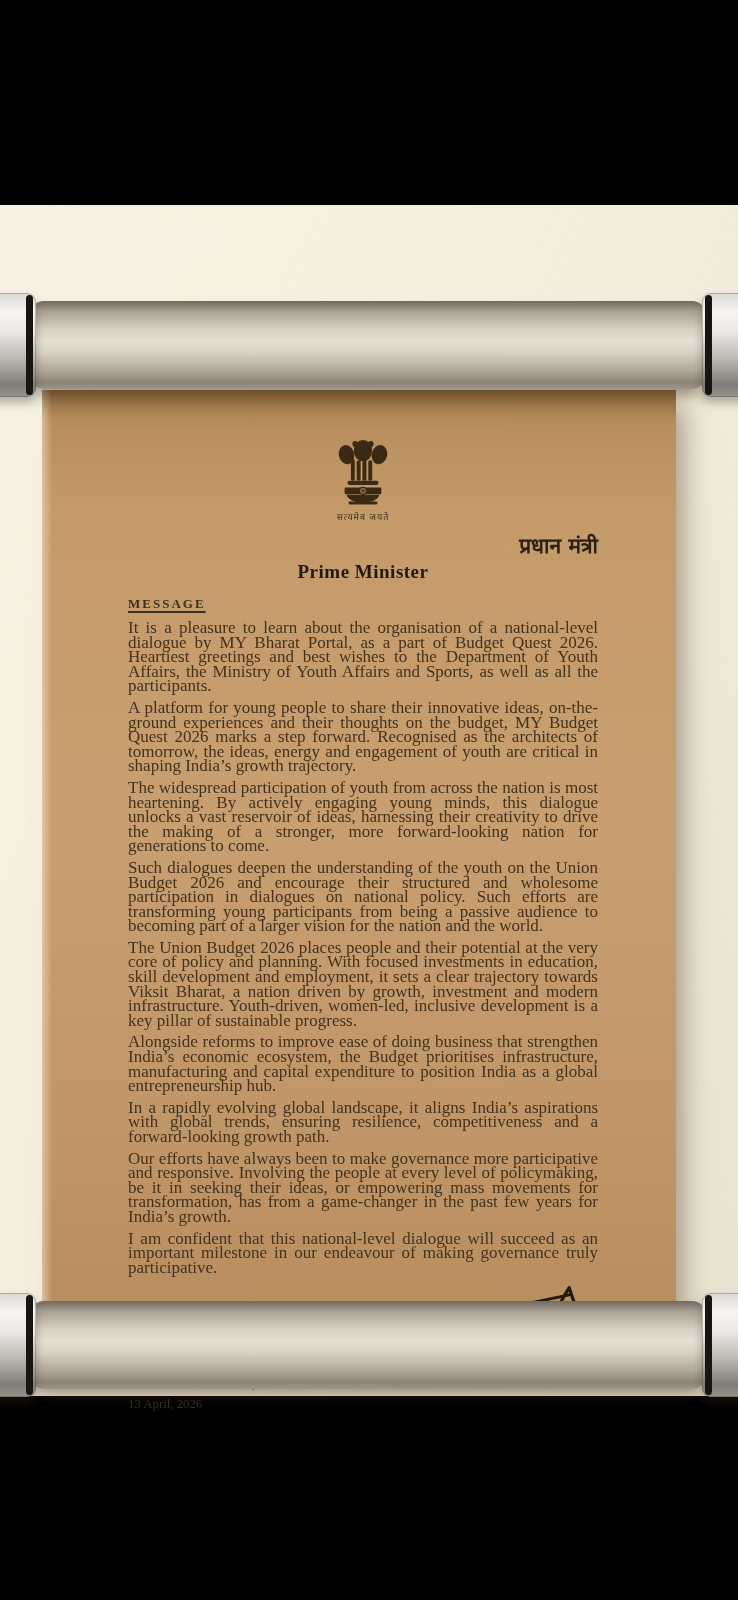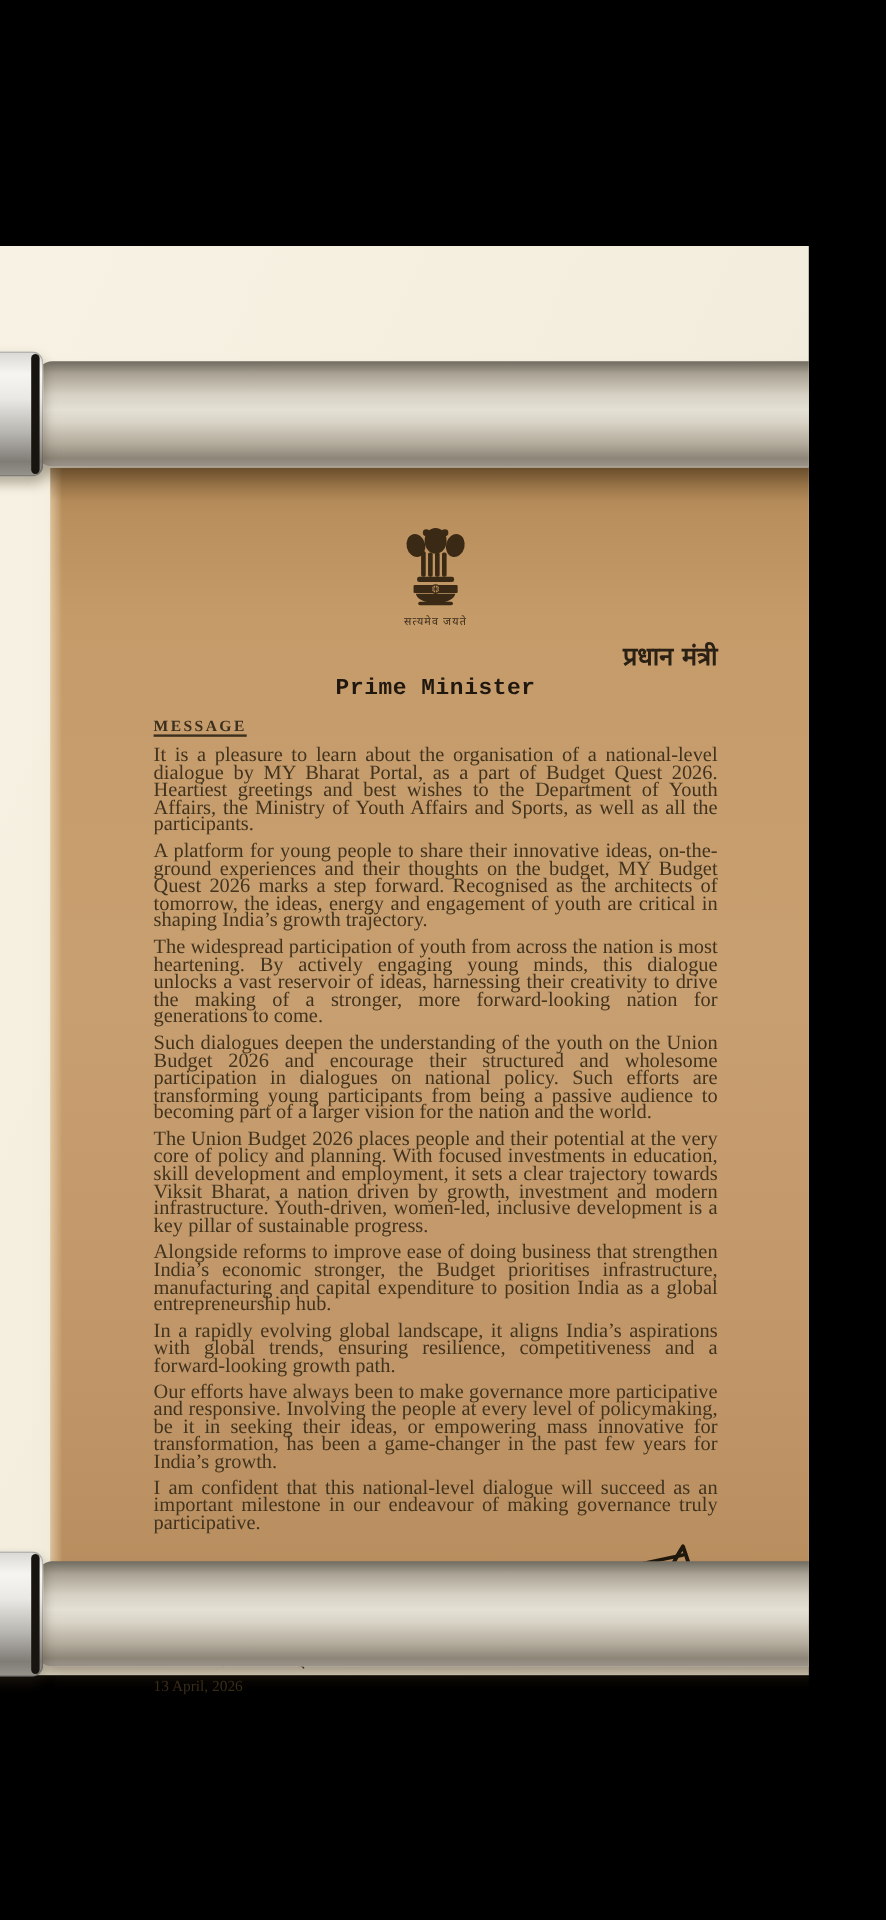--- a/index.html
+++ b/index.html
@@ -1,16 +1,16 @@
 <!DOCTYPE html>
 <html><head>
 <meta charset="utf-8">
 <style>
   html,body{margin:0;padding:0;background:#000;}
-  .stage{position:relative;width:674px;height:1600px;background:#000;overflow:hidden;
+  .stage{position:relative;width:738px;height:1600px;background:#000;overflow:hidden;
          font-family:"Liberation Serif",serif;}
   
   .photo-area{position:absolute;left:0;top:205px;width:738px;height:1191px;
     background:linear-gradient(115deg,#f7f2e3 0%,#f2eddc 50%,#e9e4d2 100%);}
   
   .parchment{position:absolute;left:42px;top:185px;width:634px;height:968px;z-index:2;
     background:linear-gradient(180deg,#a57e4e 0%,#b98f5d 4%,#c59b6a 13%,#c89f70 45%,#c09668 78%,#b68c5d 100%);
     box-shadow:16px 6px 26px -8px rgba(110,95,70,.55);}
   .parch-edge{position:absolute;left:0;top:0;bottom:0;width:10px;
     background:linear-gradient(90deg,rgba(247,231,199,.55),rgba(247,231,199,0));}
@@ -32,21 +32,21 @@
   .cap i{position:absolute;top:2px;bottom:2px;width:7px;background:#181510;border-radius:4px;display:block;}
   .cap-l i{right:3px;} .cap-r i{left:3px;}
   
   .content{position:absolute;left:86px;right:78px;top:0;color:#41331e;}
   .emblem-wrap{margin-top:48px;text-align:center;}
   .emblem{width:58px;height:68px;}
   .motto{text-align:center;font-size:9px;letter-spacing:1px;color:#3a2c18;margin-top:0;}
   .title-hi{text-align:right;font-size:21px;font-weight:700;color:#2a2014;margin-top:8px;
     font-family:"DejaVu Sans",sans-serif;}
   .title-en{text-align:center;font-size:19px;font-weight:700;letter-spacing:.5px;color:#20180e;
-    font-family:Liberation Mono, monospace;margin-top:2px;}
+    font-family:Liberation Serif, serif;margin-top:2px;}
   .heading{text-align:left;margin-top:13px;font-size:13px;font-weight:700;letter-spacing:2px;
     color:#3c2f1e;text-decoration:underline;text-decoration-thickness:2px;text-underline-offset:3px;
     font-family:"Liberation Serif",serif;}
   .paras{margin-top:9px;}
   .paras p{margin:0 0 7px;font-size:17px;line-height:14.6px;text-align:justify;color:#41331e;}
   .sig-row{text-align:right;padding-right:2px;height:58px;margin-top:2px;}
   .signature{width:152px;height:56px;}
   .sig-name{text-align:left;font-weight:700;font-size:12.8px;color:#2e2314;}
   .footer{margin-top:14px;font-size:12.8px;color:#3a2d1b;}
   .footer div{margin-bottom:6px;}
@@ -92,23 +92,23 @@
         <div class="title-hi">प्रधान मंत्री</div>
         <div class="title-en">Prime Minister</div>
         <div class="heading">MESSAGE</div>
 
         <div class="paras">
           <p>It is a pleasure to learn about the organisation of a national-level dialogue by MY Bharat Portal, as a part of Budget Quest 2026. Heartiest greetings and best wishes to the Department of Youth Affairs, the Ministry of Youth Affairs and Sports, as well as all the participants.</p>
           <p>A platform for young people to share their innovative ideas, on-the-ground experiences and their thoughts on the budget, MY Budget Quest 2026 marks a step forward. Recognised as the architects of tomorrow, the ideas, energy and engagement of youth are critical in shaping India’s growth trajectory.</p>
           <p>The widespread participation of youth from across the nation is most heartening. By actively engaging young minds, this dialogue unlocks a vast reservoir of ideas, harnessing their creativity to drive the making of a stronger, more forward-looking nation for generations to come.</p>
           <p>Such dialogues deepen the understanding of the youth on the Union Budget 2026 and encourage their structured and wholesome participation in dialogues on national policy. Such efforts are transforming young participants from being a passive audience to becoming part of a larger vision for the nation and the world.</p>
           <p>The Union Budget 2026 places people and their potential at the very core of policy and planning. With focused investments in education, skill development and employment, it sets a clear trajectory towards Viksit Bharat, a nation driven by growth, investment and modern infrastructure. Youth-driven, women-led, inclusive development is a key pillar of sustainable progress.</p>
-          <p>Alongside reforms to improve ease of doing business that strengthen India’s economic stronger, the Budget prioritises infrastructure, manufacturing and capital expenditure to position India as a global entrepreneurship hub.</p>
+          <p>Alongside reforms to improve ease of doing business that strengthen India’s economic ecosystem, the Budget prioritises infrastructure, manufacturing and capital expenditure to position India as a global entrepreneurship hub.</p>
           <p>In a rapidly evolving global landscape, it aligns India’s aspirations with global trends, ensuring resilience, competitiveness and a forward-looking growth path.</p>
-          <p>Our efforts have always been to make governance more participative and responsive. Involving the people at every level of policymaking, be it in seeking their ideas, or empowering mass innovative for transformation, has been a game-changer in the past few years for India’s growth.</p>
+          <p>Our efforts have always been to make governance more participative and responsive. Involving the people at every level of policymaking, be it in seeking their ideas, or empowering mass movements for transformation, has from a game-changer in the past few years for India’s growth.</p>
           <p>I am confident that this national-level dialogue will succeed as an important milestone in our endeavour of making governance truly participative.</p>
         </div>
 
         <div class="sig-row">
           <svg class="signature" viewBox="0 0 170 62" xmlns="http://www.w3.org/2000/svg">
             <g fill="none" stroke="#20180c" stroke-linecap="round" stroke-linejoin="round">
               <path stroke-width="4.6" d="M8,48 C5,40 15,33 22,37 C28,41 23,49 15,48 C9,47 9,43 13,41"></path>
               <path stroke-width="4.6" d="M30,44 C32,32 45,28 45,36 C45,43 36,46 38,38 C40,30 51,26 57,32"></path>
               <path stroke-width="4.6" d="M61,40 C63,30 73,26 74,33 C75,40 66,44 68,36 C70,28 81,24 87,30 C88,33 87,38 85,42"></path>
               <path stroke-width="3.4" d="M100,28 L98,42"></path>

